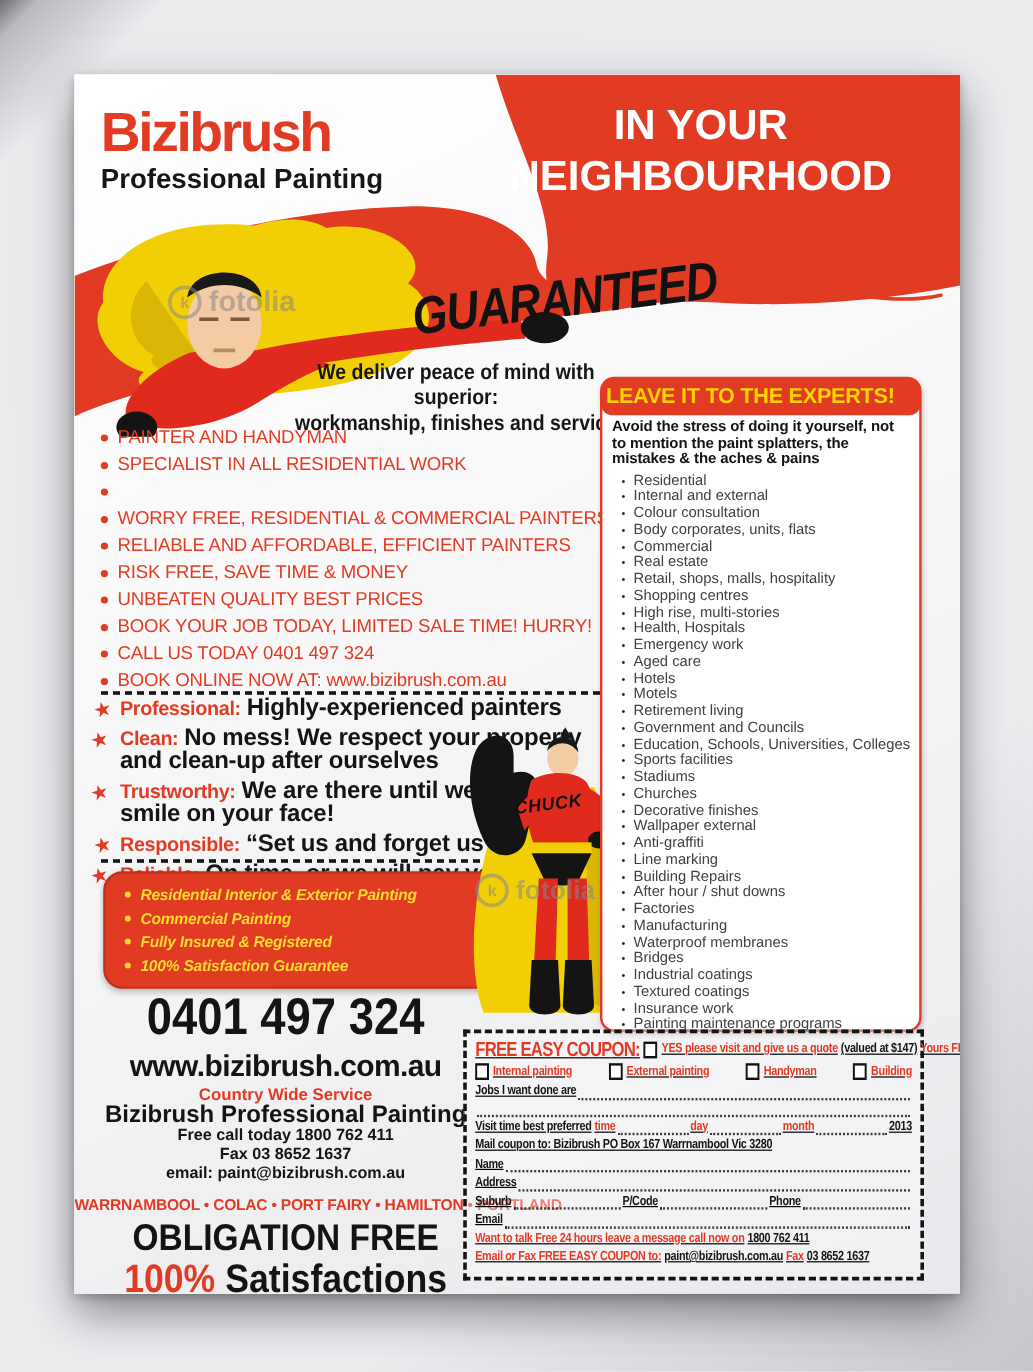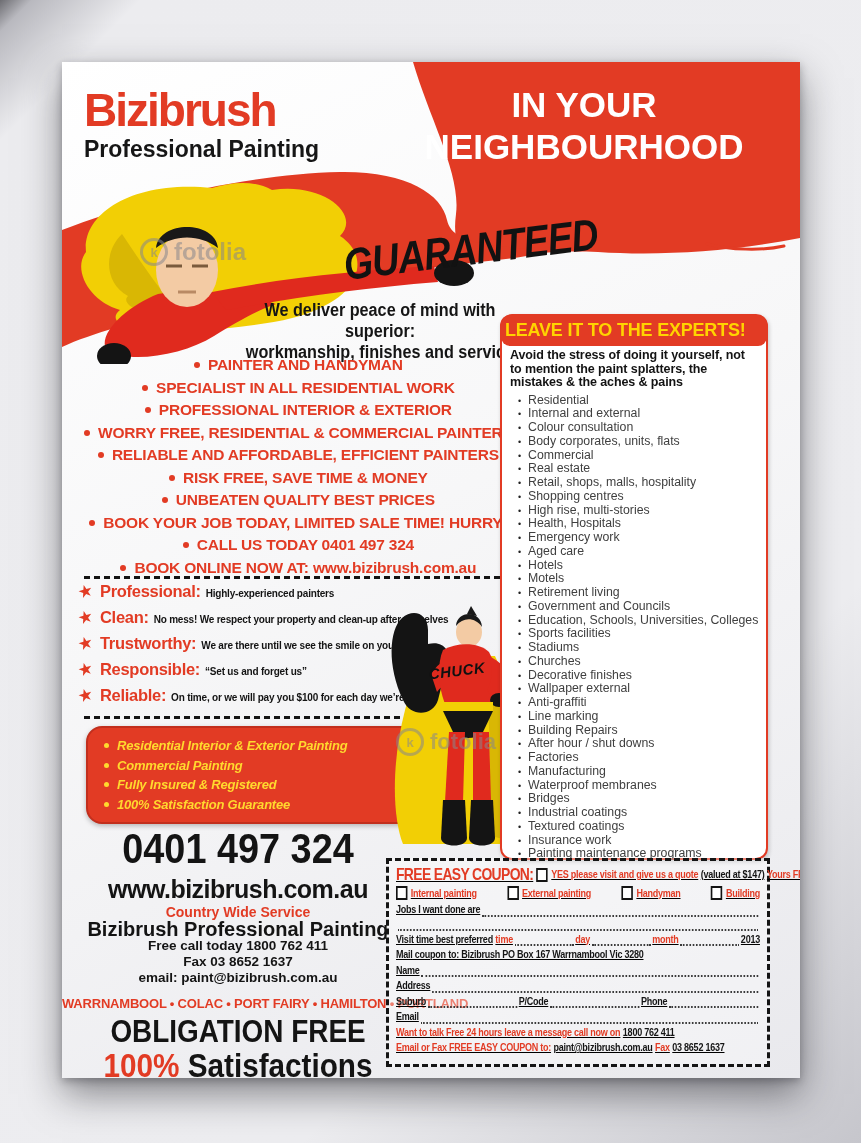--- a/index.html
+++ b/index.html
@@ -16,33 +16,33 @@
   
   .banner{position:absolute;left:318px;top:22px;width:408px;text-align:center;color:#ffffff;
     font-weight:800;font-size:35px;line-height:42px;}
   
   .guaranteed{position:absolute;left:282px;top:178px;font-size:44px;font-weight:900;font-style:italic;
     letter-spacing:-1px;color:#121212;transform:rotate(-7deg) scaleX(.85);transform-origin:0 50%;white-space:nowrap;}
   .tagline{position:absolute;left:150px;top:238px;width:336px;text-align:center;font-size:18px;line-height:21px;
     font-weight:700;color:#151515;transform:scaleX(.9);transform-origin:50% 0;}
   
   .redlist{position:absolute;left:20px;top:292px;margin:0;padding:0;list-style:none;}
-  .redlist li{display:flex;align-items:center;height:22.5px;color:#e23b24;font-weight:700;font-size:15.5px;letter-spacing:-0.2px;white-space:nowrap;justify-content:center;}
+  .redlist li{display:flex;align-items:center;height:22.5px;color:#e23b24;font-weight:400;font-size:15.5px;letter-spacing:-0.2px;white-space:nowrap;}
   .rdot{width:6px;height:6px;border-radius:50%;background:#e23b24;margin:0 8px 0 2px;flex:none;}
   
   .dashes{position:absolute;height:3px;background:repeating-linear-gradient(90deg,#141414 0 6px,transparent 6px 10px);}
   .d1{left:22px;top:514px;width:445px;}
   .d2{left:22px;top:654px;width:382px;}
   
   .features{position:absolute;left:16px;top:520px;width:420px;}
   .feat{display:flex;margin-bottom:6px;}
   .star{color:#e23b24;font-size:17px;line-height:18px;width:22px;flex:none;transform:rotate(-15deg);}
   .feat-content{flex:1;}
   .flabel{color:#e23b24;font-weight:800;font-size:16.5px;letter-spacing:-0.3px;margin-right:5px;}
-  .ftext{font-weight:700;font-size:10px;line-height:16px;letter-spacing:-0.2px;color:#141414;}
+  .ftext{font-weight:700;font-size:20px;line-height:16px;letter-spacing:-0.2px;color:#141414;}
   
   .offerbox{position:absolute;left:24px;top:664px;width:318px;background:#e23b24;border:2px solid #c22f1d;
     border-radius:16px;padding:8px 8px 8px 16px;box-shadow:0 2px 5px rgba(0,0,0,.25);}
   .offer-item{display:flex;align-items:center;color:#ffd92e;font-weight:800;font-style:italic;font-size:13px;
     line-height:19.5px;letter-spacing:-0.2px;white-space:nowrap;}
   .odot{width:5px;height:5px;background:#ffd92e;border-radius:50%;margin-right:8px;flex:none;}
   
   .hero-fly{position:absolute;left:0;top:112px;width:480px;height:190px;}
   .hero-stand{position:absolute;left:320px;top:542px;width:154px;height:256px;}
   .chuck{position:absolute;left:36px;top:58px;width:78px;text-align:center;transform:rotate(-7deg);
@@ -138,21 +138,20 @@
       <li>
           <span class="rdot"></span>
           <span>PAINTER AND HANDYMAN</span>
         </li>
       <li>
           <span class="rdot"></span>
           <span>SPECIALIST IN ALL RESIDENTIAL WORK</span>
         </li>
       <li>
           <span class="rdot"></span>
-          <span>PROFESSIONAL INTERIOR &amp; EXTERIOR</span>
         </li>
       <li>
           <span class="rdot"></span>
           <span>WORRY FREE, RESIDENTIAL &amp; COMMERCIAL PAINTERS</span>
         </li>
       <li>
           <span class="rdot"></span>
           <span>RELIABLE AND AFFORDABLE, EFFICIENT PAINTERS</span>
         </li>
       <li>

